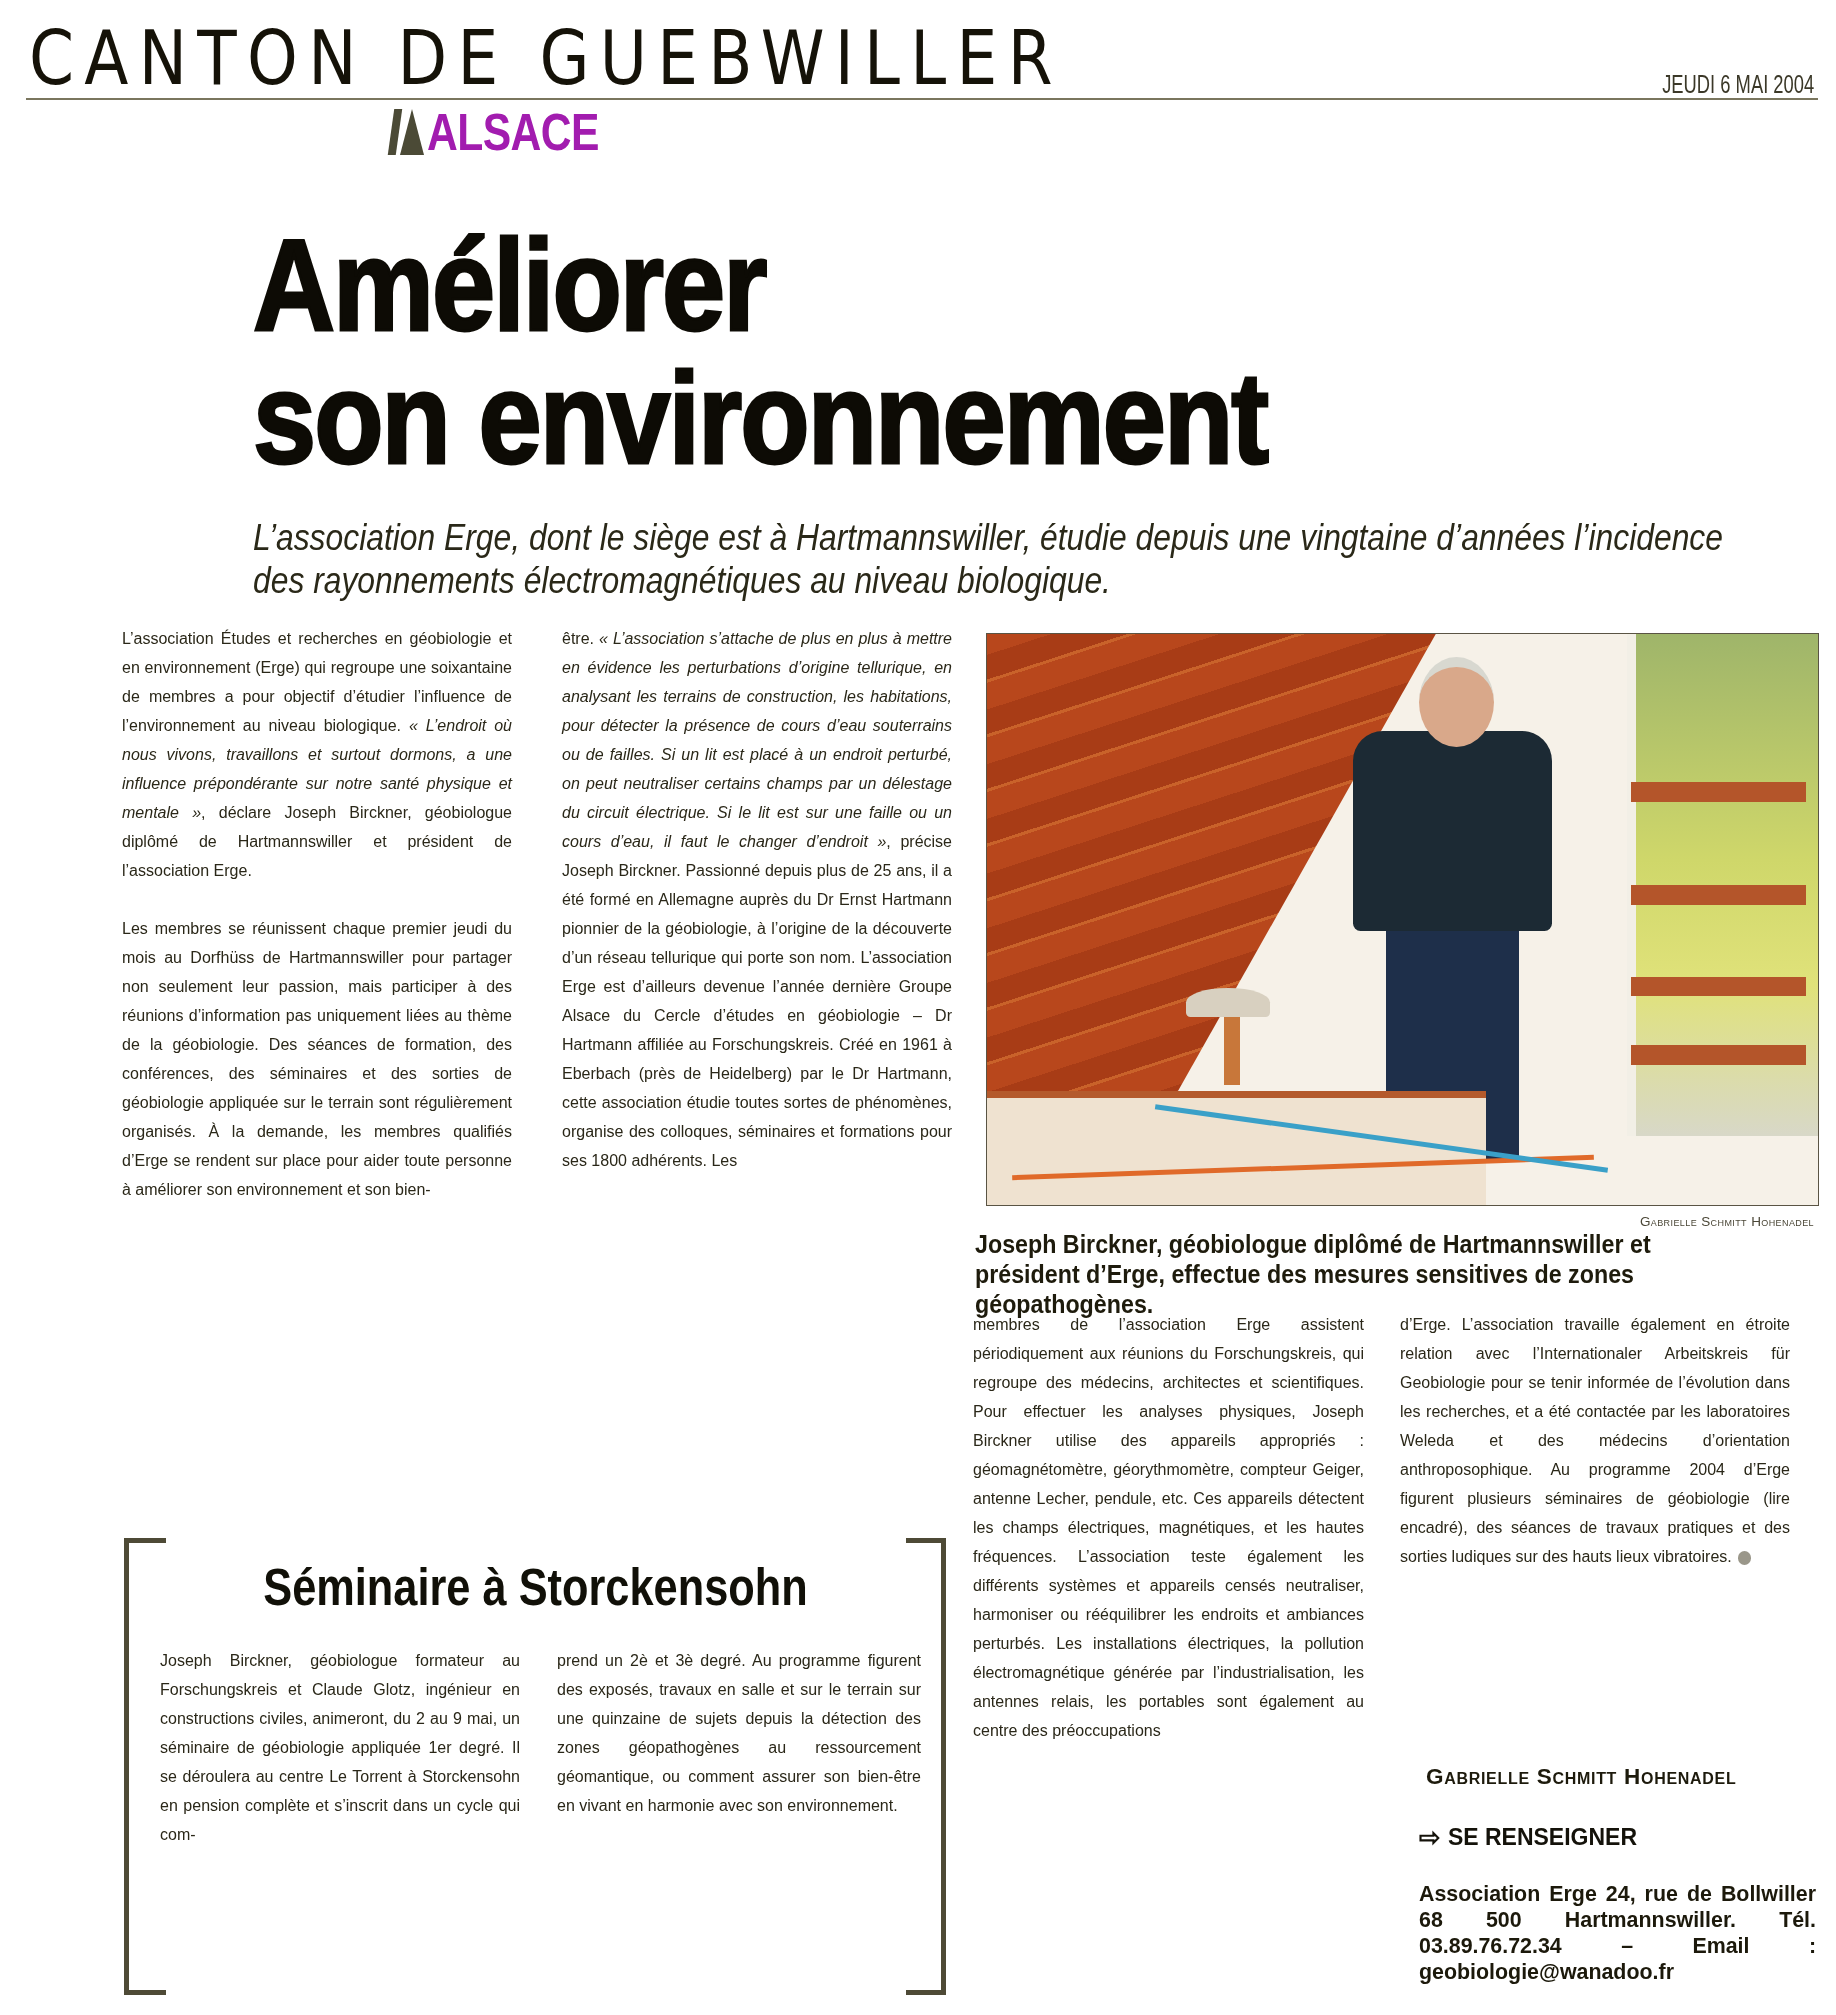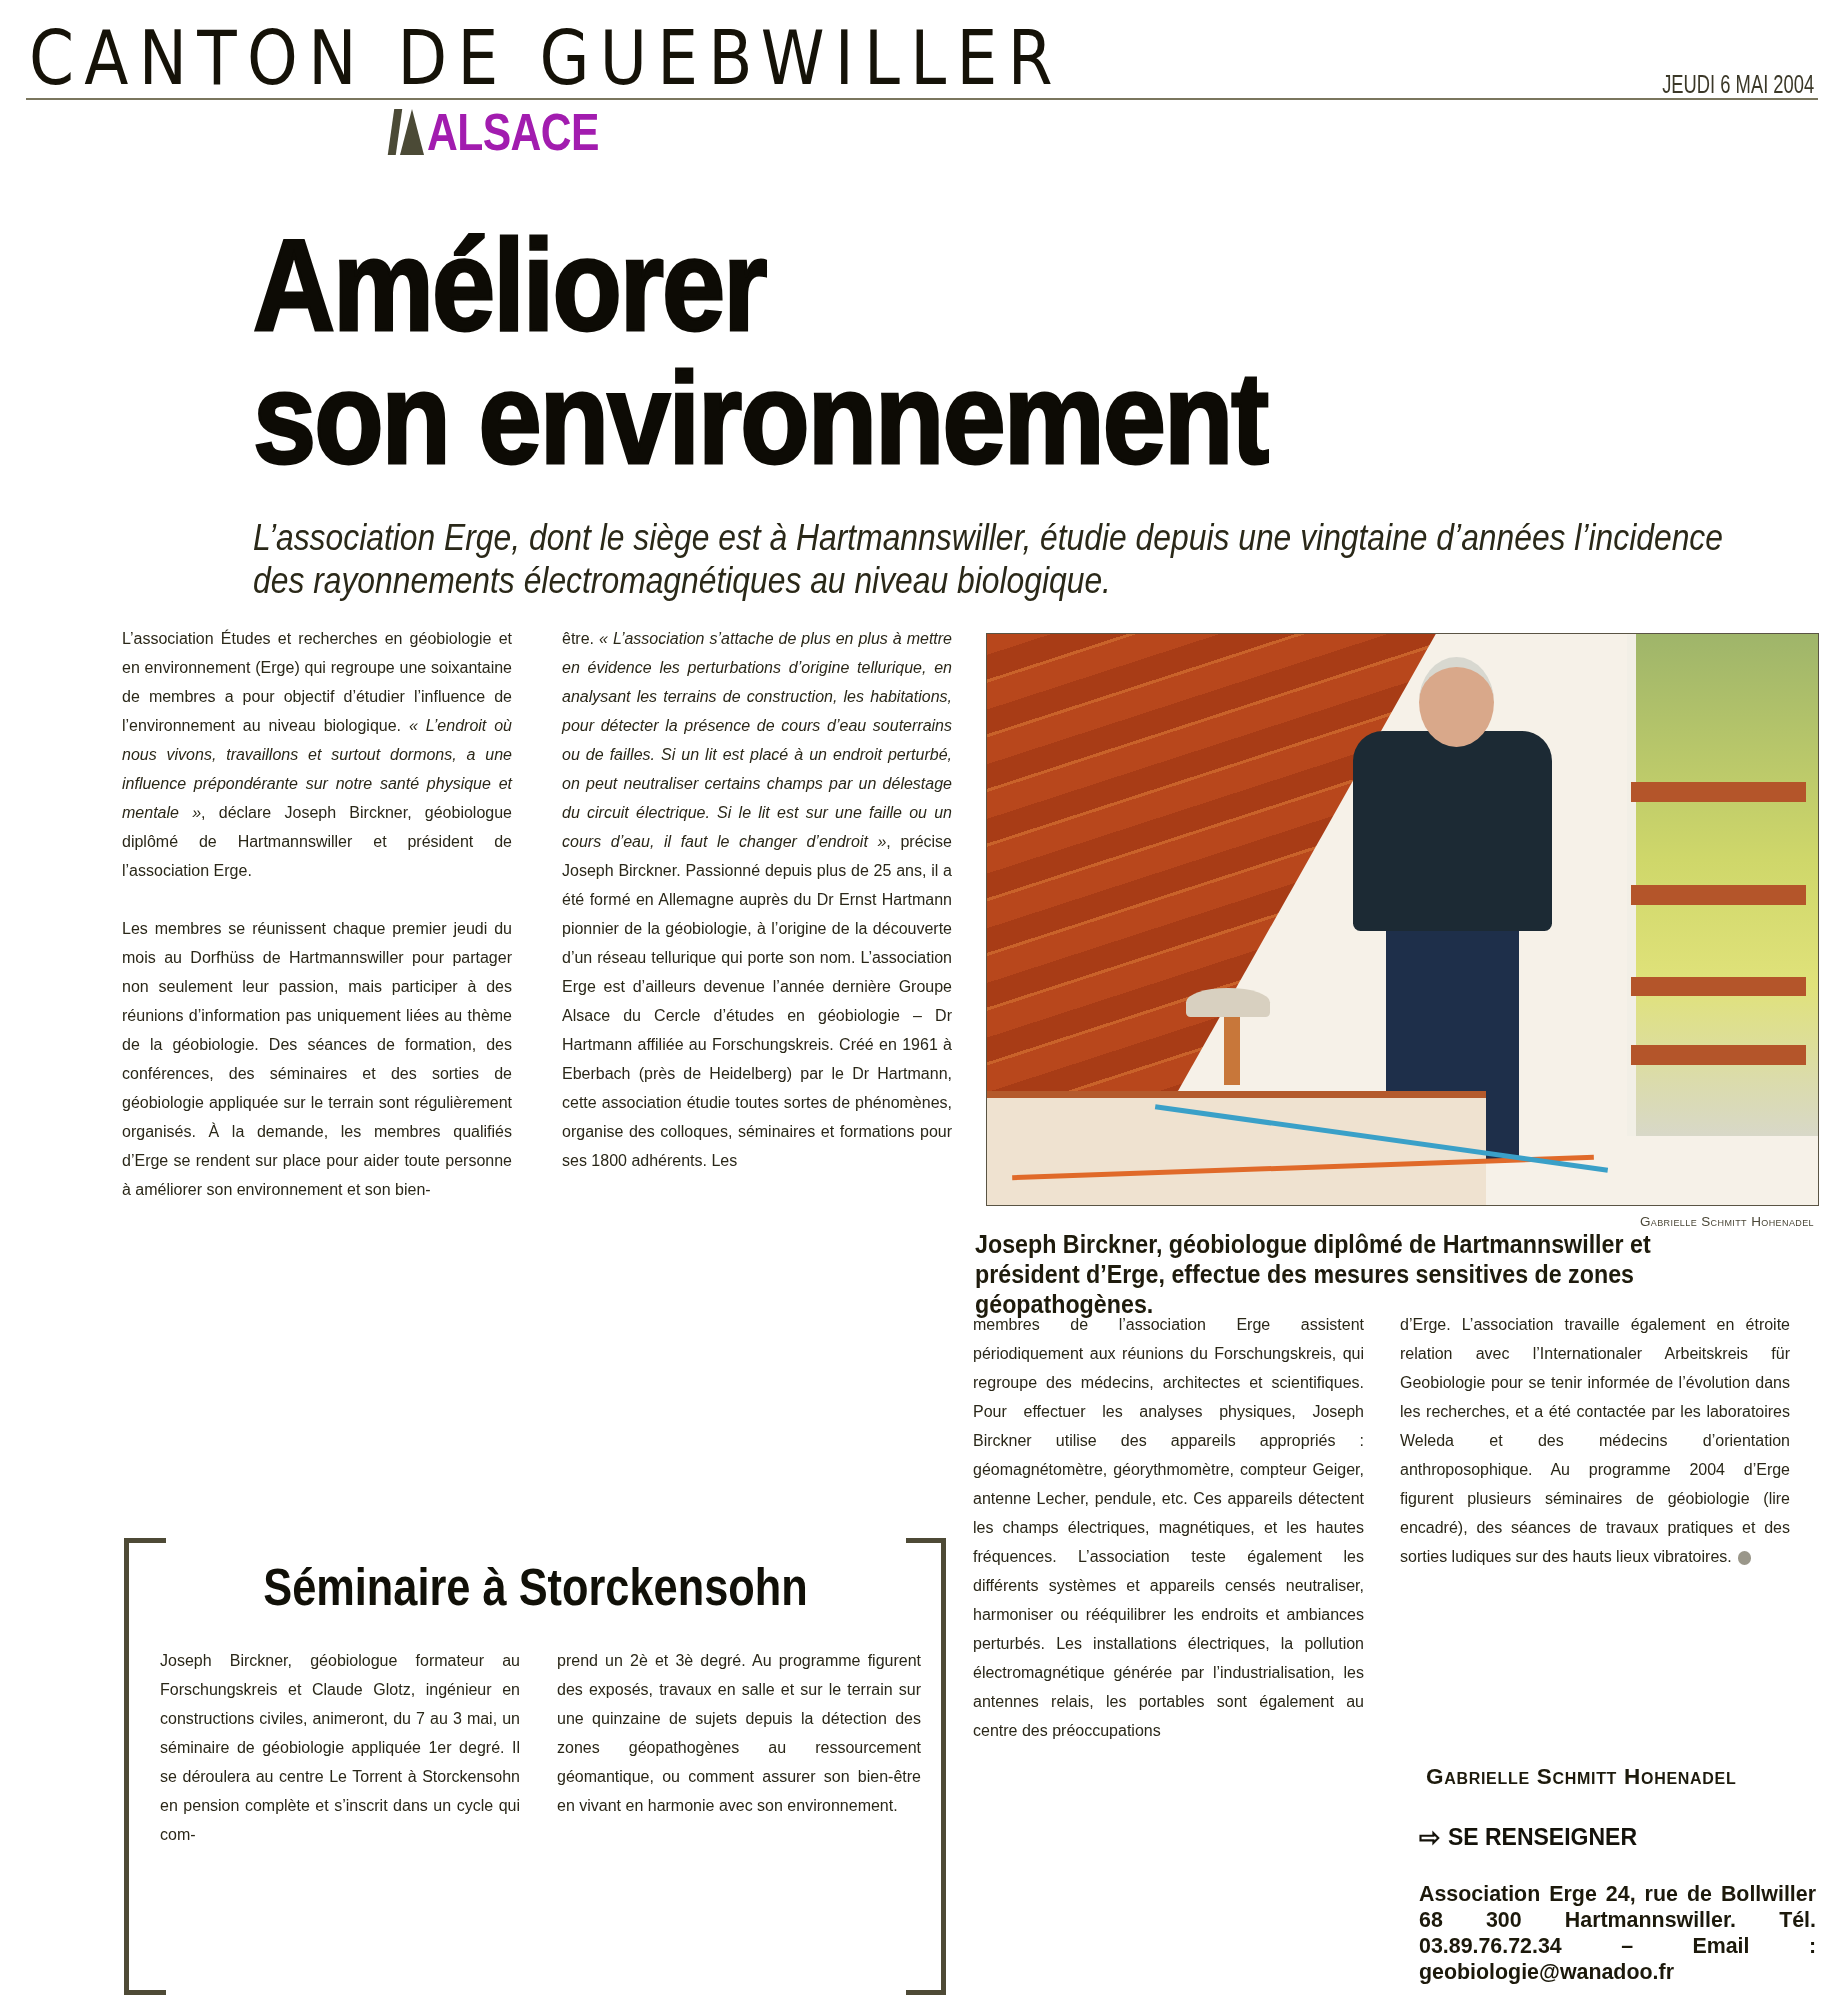--- a/index.html
+++ b/index.html
@@ -216,26 +216,26 @@
 
 <div>
   <div class="box-bracket" style="left:124px; top:1538px; width:4.5px; height:456px;"></div>
   <div class="box-bracket" style="left:124px; top:1538px; width:42px; height:4.5px;"></div>
   <div class="box-bracket" style="left:124px; top:1990px; width:42px; height:5.2px;"></div>
   <div class="box-bracket" style="left:941px; top:1538px; width:4.5px; height:456px;"></div>
   <div class="box-bracket" style="left:906px; top:1538px; width:40px; height:4.5px;"></div>
   <div class="box-bracket" style="left:906px; top:1990px; width:40px; height:5.2px;"></div>
   <div class="abs box-title">Séminaire à Storckensohn</div>
   <div class="col b1">
-      <p>Joseph Birckner, géobiologue formateur au Forschungskreis et Claude Glotz, ingénieur en constructions civiles, animeront, du 7 au 3 mai, un séminaire de géobiologie appliquée 1er degré. Il se déroulera au centre Le Torrent à Storckensohn en pension complète et s’inscrit dans un cycle qui com-</p>
+      <p>Joseph Birckner, géobiologue formateur au Forschungskreis et Claude Glotz, ingénieur en constructions civiles, animeront, du 2 au 9 mai, un séminaire de géobiologie appliquée 1er degré. Il se déroulera au centre Le Torrent à Storckensohn en pension complète et s’inscrit dans un cycle qui com-</p>
     </div>
   <div class="col b2">
       <p>prend un 2è et 3è degré. Au programme figurent des exposés, travaux en salle et sur le terrain sur une quinzaine de sujets depuis la détection des zones géopathogènes au ressourcement géomantique, ou comment assurer son bien-être en vivant en harmonie avec son environnement.</p>
     </div>
 </div>
 
 <div class="abs byline">Gabrielle Schmitt Hohenadel</div>
 <div class="abs info-head">
   <span class="arrow">⇨</span>
   <span>SE RENSEIGNER</span>
 </div>
-<div class="abs info-body">Association Erge 24, rue de Bollwiller 68 300 Hartmannswiller. Tél. 03.89.76.72.34 – Email : geobiologie@wanadoo.fr</div>
+<div class="abs info-body">Association Erge 24, rue de Bollwiller 68 500 Hartmannswiller. Tél. 03.89.76.72.34 – Email : geobiologie@wanadoo.fr</div>
 
 
 </body></html>

